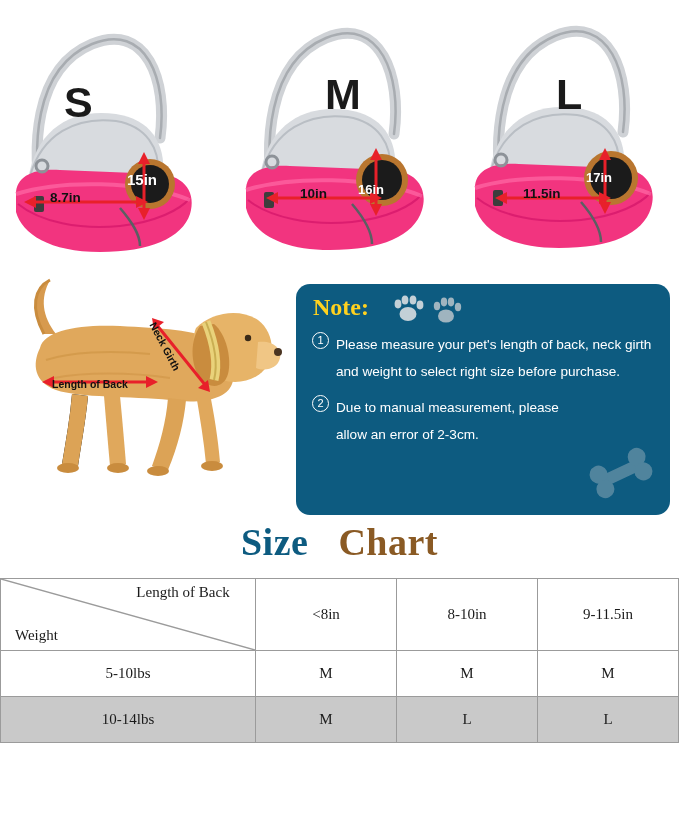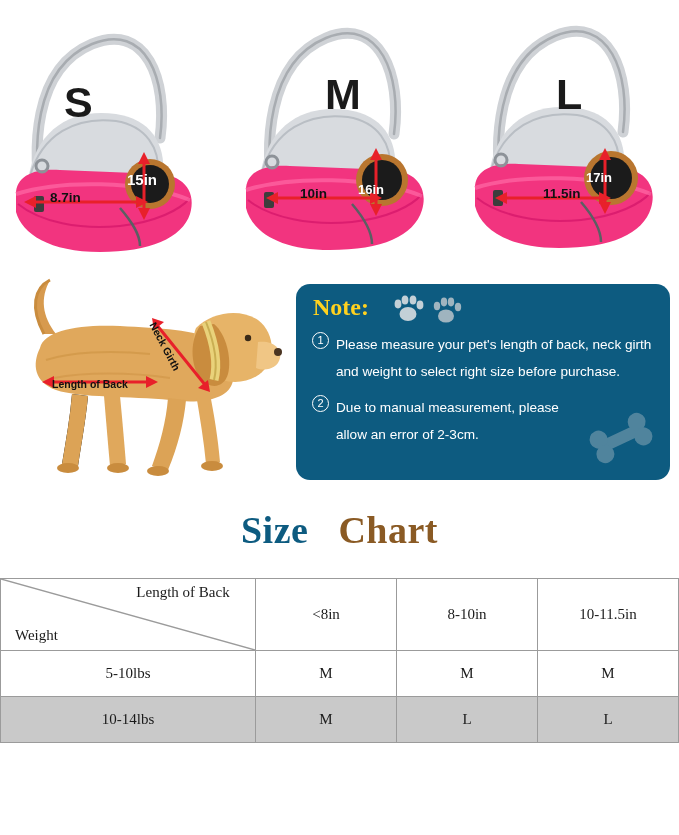--- a/index.html
+++ b/index.html
@@ -45,21 +45,21 @@
   .dim-label {
     position: absolute;
     font-size: 13.5px;
     font-weight: bold;
     color: #111;
     background: transparent;
     white-space: nowrap;
   }
   .dim-label.width-1 { left: 50px; top: 182px; }
   .dim-label.width-2 { left: 72px; top: 178px; }
-  .dim-label.width-3 { left: 68px; top: 178px; margin-left: 20px; }
+  .dim-label.width-3 { left: 68px; top: 178px; }
 
   .dim-label.h-1 { left: 127px; top: 163px; font-size: 15px; color:#fff; }
   .dim-label.h-2 { left: 130px; top: 162px; font-size: 13px; color:#fff;margin-top:12px;}
   .dim-label.h-3 { left: 131px; top: 162px; font-size: 13px; color:#fff;}
 
   
   .middle {
     position: relative;
     height: 240px;
     width: 679px;
@@ -82,21 +82,21 @@
   .ng-label {
     left: 158px; top: 52px;
     transform: rotate(62deg);
     transform-origin: left top;
   }
 
   
   .note-box {
     position: absolute;
     left: 296px; top: 16px;
-    width: 374px; height: 196px;
+    width: 374px; height: 231px;
     background: #0d5b80;
     border-radius: 14px;
     overflow: hidden;
     padding-left: 46px;
   }
   .note-title {
     position: absolute;
     left: 17px; top: 10px;
     font-size: 24px;
     font-weight: bold;
@@ -136,21 +136,21 @@
   .ni2 { left: 40px; top: 110px; width: 250px; }
   .nn2 { left: 16px; top: 111px; }
 
   
   .title {
     position: relative;
     text-align: center;
     font-size: 38px;
     font-weight: bold;
     font-family: "Liberation Serif", serif;
-    margin-top: 0;
+    margin-top: 12px;
     letter-spacing: 0.5px;
   }
   .title .w1 { color: #0d5b80; }
   .title .w2 { color: #8a5a24; }
 
   
   .chart-wrap {
     position: absolute;
     left: 0;
     top: 578px;
@@ -395,21 +395,21 @@
         <tr>
       <td class="corner-cell">
         <svg class="diag" viewBox="0 0 255 72" preserveAspectRatio="none">
           <line x1="0" y1="0" x2="255" y2="72" stroke="#9b9b9b" stroke-width="1.4"></line>
         </svg>
         <div class="lob">Length of Back</div>
         <div class="wt">Weight</div>
       </td>
       <td class="hdr-col">&lt;8in</td>
       <td class="hdr-col">8-10in</td>
-      <td class="hdr-col">10-11.5in</td>
+      <td class="hdr-col">9-11.5in</td>
     </tr>
     <tr class="plain">
       <td class="row-head">5-10lbs</td>
       <td>M</td>
       <td>M</td>
       <td>M</td>
     </tr>
     <tr class="shade">
       <td class="row-head">10-14lbs</td>
       <td>M</td>

